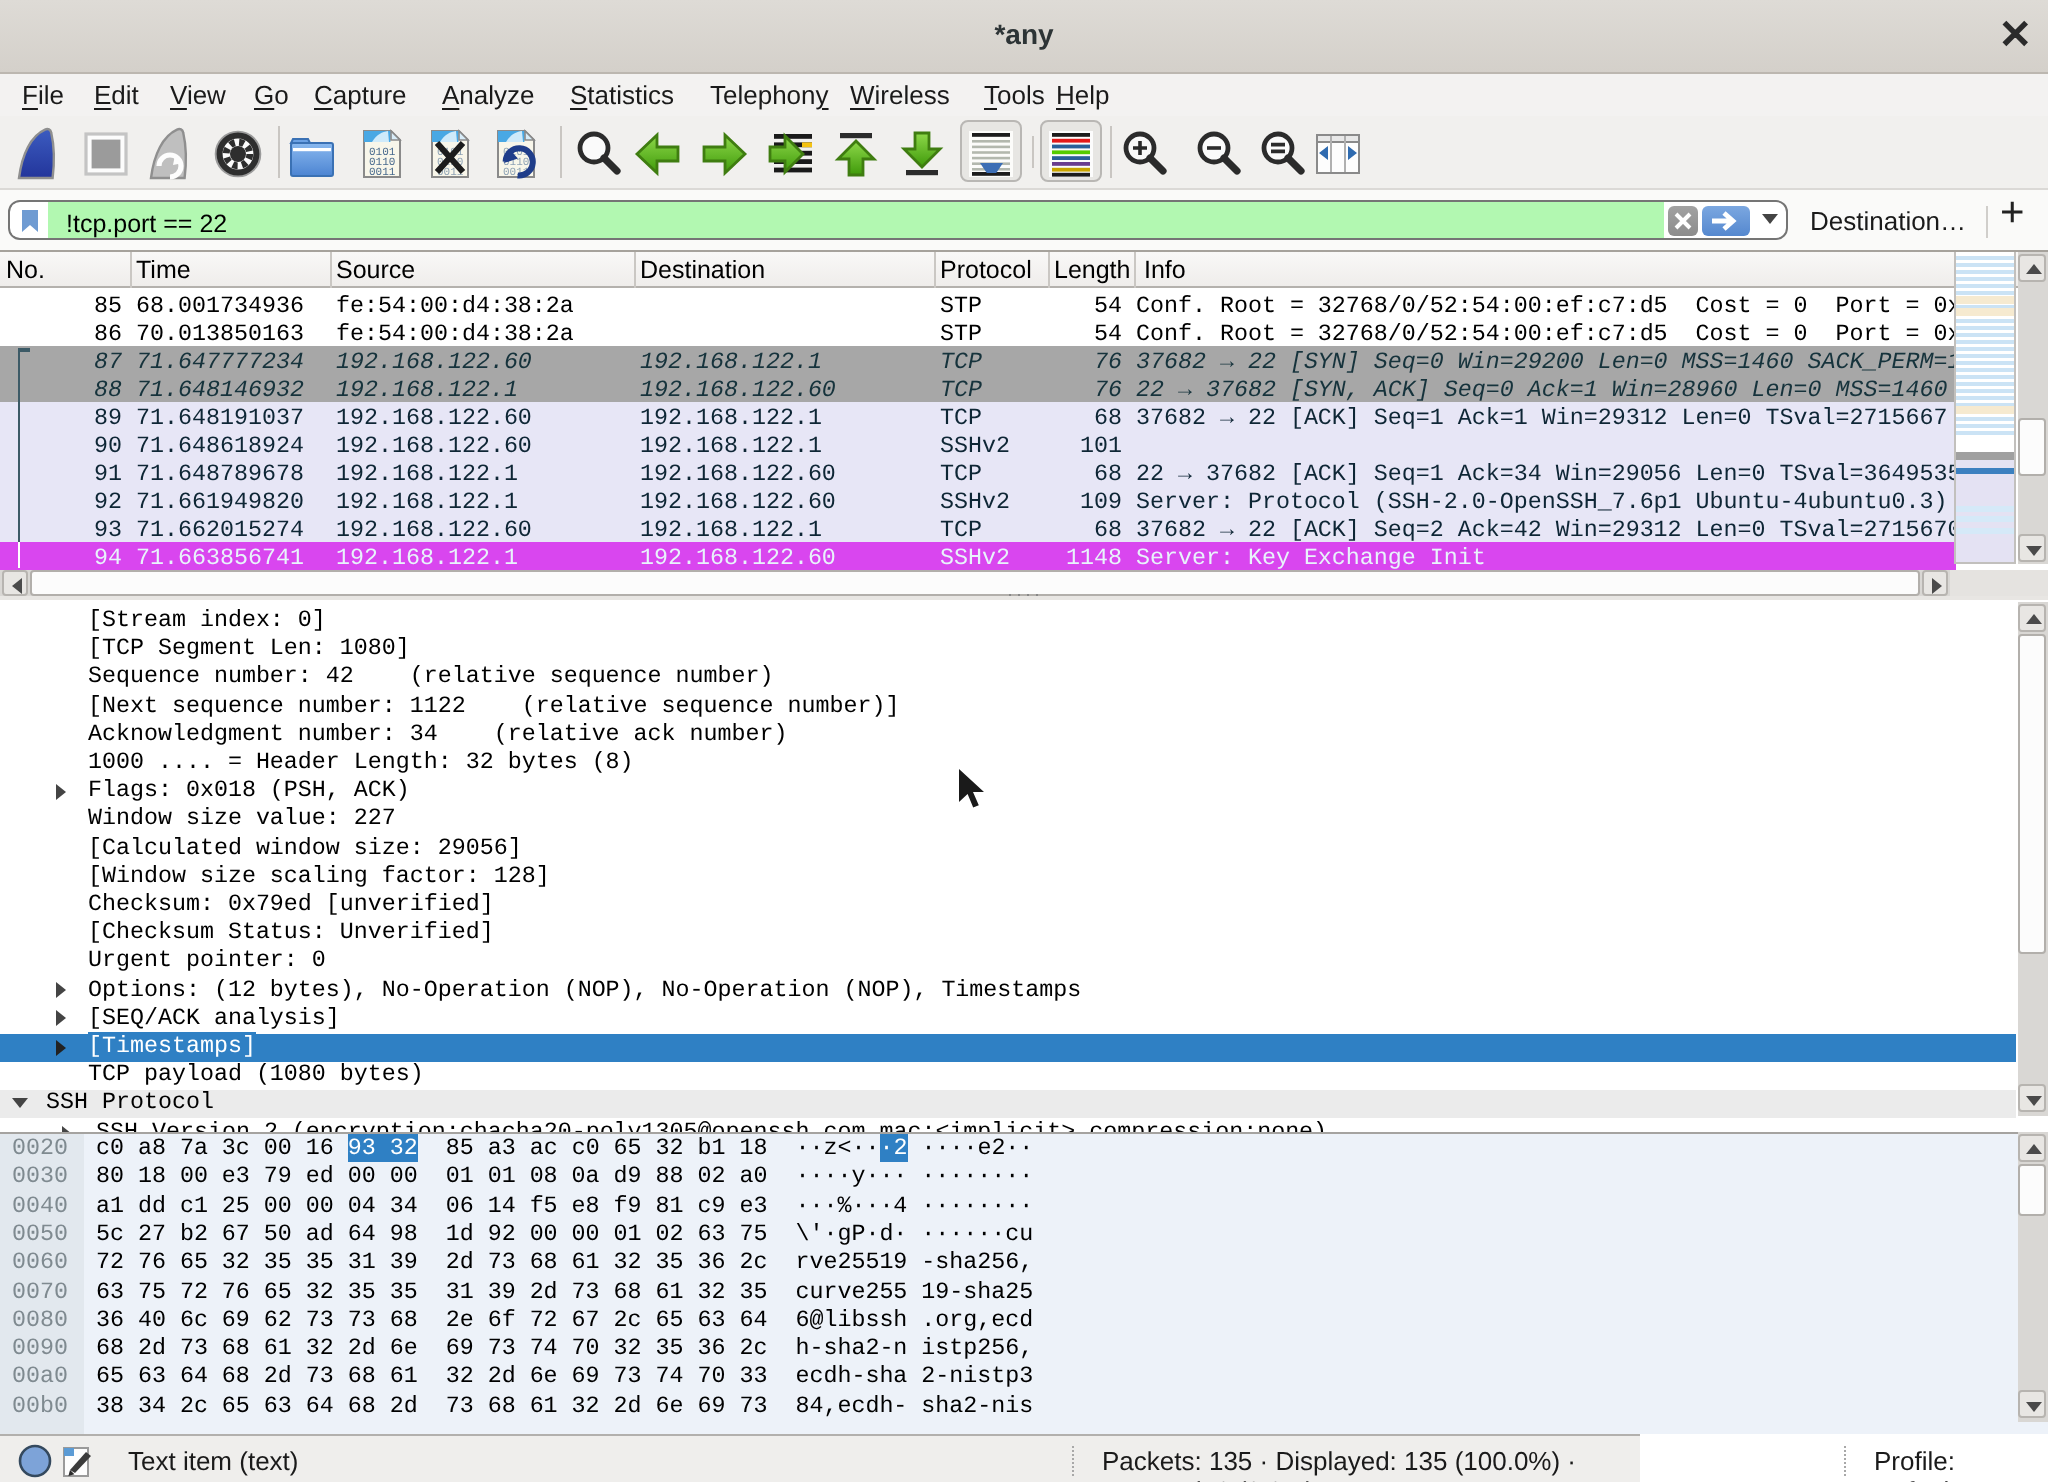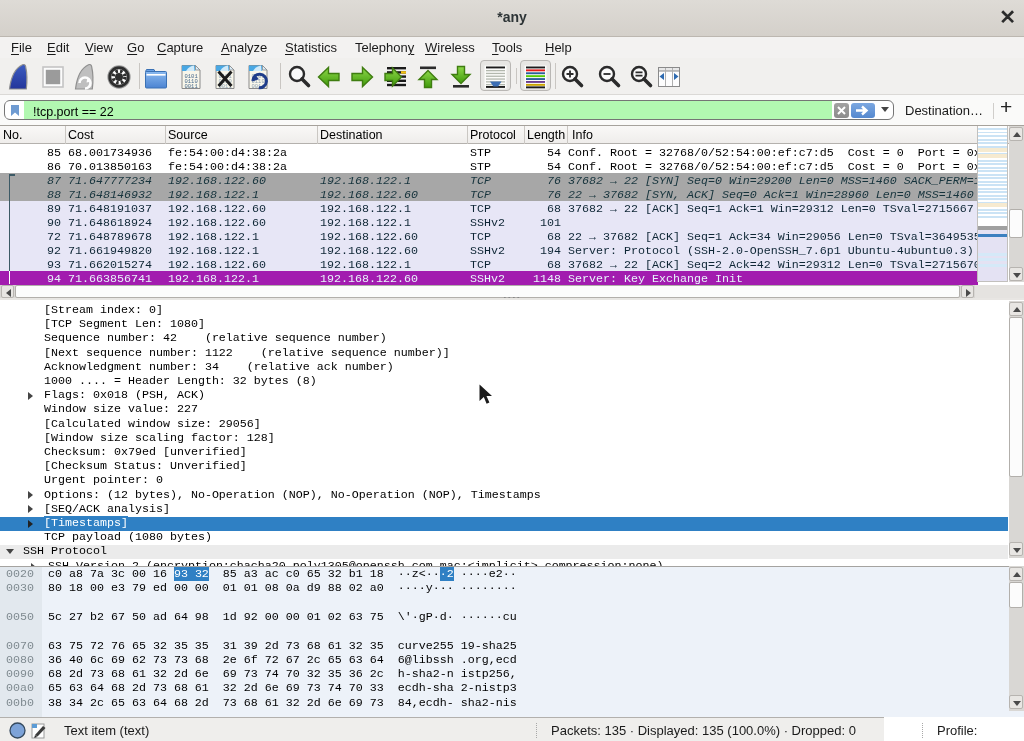--- a/index.html
+++ b/index.html
@@ -42,58 +42,58 @@
 .c-no{left:0;width:61px;text-align:right;}
 .c-t{left:68px;}
 .c-s{left:168px;}
 .c-d{left:320px;}
 .c-p{left:470px;}
 .c-l{left:470px;width:91px;text-align:right;}
 .c-i{left:568px;}
 .r-w{background:#fff;color:#000;}
 .r-g{background:#a7a7a7;color:#16333c;font-style:italic;}
 .r-v{background:#e7e6f6;color:#0e2635;}
-.r-b{background:#a21caf;color:#e8f3fb;}
+.r-b{background:#d946ef;color:#e8f3fb;}
 
 #minimap{left:977px;top:0px;width:31px;height:156px;background:#fff;border:1px solid #c2c0bd;border-top:none;}
 
 .sbv{background:#d9d7d4;}
 .sbtn{position:absolute;background:#e8e6e3;border:1px solid #b7b4b0;border-radius:2px;}
 .thumb{position:absolute;background:#fcfcfc;border:1px solid #b2afab;border-radius:2px;}
 .arr{position:absolute;width:0;height:0;}
 
 #detail{left:0;top:300px;width:1024px;height:266px;background:#fff;overflow:hidden;}
 .dline{position:absolute;left:0;width:1008px;height:14px;}
 .dsel{background:#2f80c4;color:#fff;}
 .dtri{position:absolute;width:0;height:0;}
 
 #hexpane{left:0;top:566px;width:1024px;height:151px;background:#edf2f9;}
 .hoff{color:#7f8a90;}
 .hsel{background:#2f80c4;color:#fff;}
 
-#statusbar{left:0;top:717px;width:884px;height:24px;background:#efeeec;border-top:1px solid #b2b0ad;font-size:13px;color:#1a1a1a;}
+#statusbar{left:0;top:717px;width:820px;height:24px;background:#efeeec;border-top:1px solid #b2b0ad;font-size:13px;color:#1a1a1a;}
 .ssep{position:absolute;top:5px;width:1px;height:15px;border-left:1px dotted #a8a8a8;}
 </style></head>
 <body>
 <div class="abs" id="titlebar"></div>
 <div class="abs" id="title">*any</div>
 <div class="abs" id="closex">✕</div>
 
 <div class="abs" id="menubar">
 <span style="left:11px"><u>F</u>ile</span>
 <span style="left:47px"><u>E</u>dit</span>
 <span style="left:85px"><u>V</u>iew</span>
 <span style="left:127px"><u>G</u>o</span>
 <span style="left:157px"><u>C</u>apture</span>
 <span style="left:221px"><u>A</u>nalyze</span>
 <span style="left:285px"><u>S</u>tatistics</span>
 <span style="left:355px">Telephon<u>y</u></span>
 <span style="left:425px"><u>W</u>ireless</span>
 <span style="left:492px"><u>T</u>ools</span>
-<span style="left:545px"><u>H</u>elp</span>
+<span style="left:528px"><u>H</u>elp</span>
 </div>
 
 <div class="abs" id="toolbar">
 <div class="tsep" style="left:139px"></div>
 <div class="tsep" style="left:280px"></div>
 <div class="tsep" style="left:516px;height:16px;top:10px"></div>
 <div class="tsep" style="left:555px"></div>
 <svg class="ticon" style="left:6px" width="28" height="28">
       <defs>
         <linearGradient id="gb" x1="0" y1="0" x2="0" y2="1">
@@ -266,41 +266,41 @@
 </div>
 <div class="abs" id="fcaret"></div>
 <div class="abs" id="fexpr">Destination…</div>
 <div class="abs" id="fsep"></div>
 <div class="abs" id="fplus">+</div>
 </div>
 
 <div class="abs" id="plist">
 <div class="abs" id="phead">
   <span style="left:3px">No.</span>
-  <span style="left:68px">Cost</span>
+  <span style="left:68px">Time</span>
   <span style="left:168px">Source</span>
   <span style="left:320px">Destination</span>
   <span style="left:470px">Protocol</span>
   <span style="left:527px">Length</span>
   <span style="left:572px">Info</span>
   <div class="hsep" style="left:65px"></div>
   <div class="hsep" style="left:165px"></div>
   <div class="hsep" style="left:317px"></div>
   <div class="hsep" style="left:467px"></div>
   <div class="hsep" style="left:524px"></div>
   <div class="hsep" style="left:567px"></div>
 </div>
 <div class="prow mono r-w" style="top:19px"><span class="c-no">85</span><span class="c-t">68.001734936</span><span class="c-s">fe:54:00:d4:38:2a</span><span class="c-p">STP</span><span class="c-l">54</span><span class="c-i">Conf. Root = 32768/0/52:54:00:ef:c7:d5  Cost = 0  Port = 0x8001</span></div>
 <div class="prow mono r-w" style="top:33px"><span class="c-no">86</span><span class="c-t">70.013850163</span><span class="c-s">fe:54:00:d4:38:2a</span><span class="c-p">STP</span><span class="c-l">54</span><span class="c-i">Conf. Root = 32768/0/52:54:00:ef:c7:d5  Cost = 0  Port = 0x8001</span></div>
 <div class="prow mono r-g" style="top:47px"><span class="c-no">87</span><span class="c-t">71.647777234</span><span class="c-s">192.168.122.60</span><span class="c-d">192.168.122.1</span><span class="c-p">TCP</span><span class="c-l">76</span><span class="c-i">37682 → 22 [SYN] Seq=0 Win=29200 Len=0 MSS=1460 SACK_PERM=1 TSval=2715667</span></div>
 <div class="prow mono r-g" style="top:61px"><span class="c-no">88</span><span class="c-t">71.648146932</span><span class="c-s">192.168.122.1</span><span class="c-d">192.168.122.60</span><span class="c-p">TCP</span><span class="c-l">76</span><span class="c-i">22 → 37682 [SYN, ACK] Seq=0 Ack=1 Win=28960 Len=0 MSS=1460 SACK_PERM=1</span></div>
 <div class="prow mono r-v" style="top:75px"><span class="c-no">89</span><span class="c-t">71.648191037</span><span class="c-s">192.168.122.60</span><span class="c-d">192.168.122.1</span><span class="c-p">TCP</span><span class="c-l">68</span><span class="c-i">37682 → 22 [ACK] Seq=1 Ack=1 Win=29312 Len=0 TSval=2715667 TSecr=364953</span></div>
 <div class="prow mono r-v" style="top:89px"><span class="c-no">90</span><span class="c-t">71.648618924</span><span class="c-s">192.168.122.60</span><span class="c-d">192.168.122.1</span><span class="c-p">SSHv2</span><span class="c-l">101</span></div>
-<div class="prow mono r-v" style="top:103px"><span class="c-no">72</span><span class="c-t">71.648789678</span><span class="c-s">192.168.122.1</span><span class="c-d">192.168.122.60</span><span class="c-p">TCP</span><span class="c-l">68</span><span class="c-i">22 → 37682 [ACK] Seq=1 Ack=34 Win=29056 Len=0 TSval=3649535 TSecr=27156</span></div>
-<div class="prow mono r-v" style="top:117px"><span class="c-no">92</span><span class="c-t">71.661949820</span><span class="c-s">192.168.122.1</span><span class="c-d">192.168.122.60</span><span class="c-p">SSHv2</span><span class="c-l">194</span><span class="c-i">Server: Protocol (SSH-2.0-OpenSSH_7.6p1 Ubuntu-4ubuntu0.3)</span></div>
+<div class="prow mono r-v" style="top:103px"><span class="c-no">91</span><span class="c-t">71.648789678</span><span class="c-s">192.168.122.1</span><span class="c-d">192.168.122.60</span><span class="c-p">TCP</span><span class="c-l">68</span><span class="c-i">22 → 37682 [ACK] Seq=1 Ack=34 Win=29056 Len=0 TSval=3649535 TSecr=27156</span></div>
+<div class="prow mono r-v" style="top:117px"><span class="c-no">92</span><span class="c-t">71.661949820</span><span class="c-s">192.168.122.1</span><span class="c-d">192.168.122.60</span><span class="c-p">SSHv2</span><span class="c-l">109</span><span class="c-i">Server: Protocol (SSH-2.0-OpenSSH_7.6p1 Ubuntu-4ubuntu0.3)</span></div>
 <div class="prow mono r-v" style="top:131px"><span class="c-no">93</span><span class="c-t">71.662015274</span><span class="c-s">192.168.122.60</span><span class="c-d">192.168.122.1</span><span class="c-p">TCP</span><span class="c-l">68</span><span class="c-i">37682 → 22 [ACK] Seq=2 Ack=42 Win=29312 Len=0 TSval=2715670 TSecr=3649</span></div>
 <div class="prow mono r-b" style="top:145px"><span class="c-no">94</span><span class="c-t">71.663856741</span><span class="c-s">192.168.122.1</span><span class="c-d">192.168.122.60</span><span class="c-p">SSHv2</span><span class="c-l">1148</span><span class="c-i">Server: Key Exchange Init</span></div>
 <div class="abs" style="left:9px;top:48px;width:6px;height:2px;background:#3c5a66"></div>
 <div class="abs" style="left:9px;top:48px;width:1px;height:97px;background:#3c5a66"></div>
 <div class="abs" style="left:9px;top:145px;width:1px;height:13px;background:#fff"></div>
 <div class="abs" id="minimap">
   <div class="abs" style="left:0;top:2px;width:29px;height:90px;background:repeating-linear-gradient(#cbe3f5 0px,#cbe3f5 2px,#fff 2px,#fff 3.5px)"></div>
   <div class="abs" style="left:0;top:22px;width:29px;height:4px;background:#f6ead0"></div>
   <div class="abs" style="left:0;top:28px;width:29px;height:4px;background:#f6ead0"></div>
   <div class="abs" style="left:0;top:77px;width:29px;height:4px;background:#f6ead0"></div>
@@ -370,21 +370,23 @@
         <div class="arr" style="left:3px;top:5px;border-left:4px solid transparent;border-right:4px solid transparent;border-top:5px solid #4a4a4a"></div>
       </div>
 </div>
 </div>
 
 <div class="abs" id="hexpane">
 <div class="abs" style="left:0;top:0;width:1024px;height:1px;background:#a5a3a0"></div>
 <div class="abs" style="left:0;top:1px;width:42px;height:150px;background:#e2e8ee"></div>
 <div class="abs mono" style="left:6px;top:1px"><span class="hoff">0020</span>  c0 a8 7a 3c 00 16 <span class="hsel">93 32</span>  85 a3 ac c0 65 32 b1 18  ··z&lt;··<span class="hsel">·2</span> ····e2··</div>
 <div class="abs mono" style="left:6px;top:15.3px"><span class="hoff">0030</span>  80 18 00 e3 79 ed 00 00  01 01 08 0a d9 88 02 a0  ····y··· ········</div>
+<div class="abs mono" style="left:6px;top:29.6px"><span class="hoff">0040</span>  a1 dd c1 25 00 00 04 34  06 14 f5 e8 f9 81 c9 e3  ···%···4 ········</div>
 <div class="abs mono" style="left:6px;top:43.9px"><span class="hoff">0050</span>  5c 27 b2 67 50 ad 64 98  1d 92 00 00 01 02 63 75  \'·gP·d· ······cu</div>
+<div class="abs mono" style="left:6px;top:58.2px"><span class="hoff">0060</span>  72 76 65 32 35 35 31 39  2d 73 68 61 32 35 36 2c  rve25519 -sha256,</div>
 <div class="abs mono" style="left:6px;top:72.5px"><span class="hoff">0070</span>  63 75 72 76 65 32 35 35  31 39 2d 73 68 61 32 35  curve255 19-sha25</div>
 <div class="abs mono" style="left:6px;top:86.8px"><span class="hoff">0080</span>  36 40 6c 69 62 73 73 68  2e 6f 72 67 2c 65 63 64  6@libssh .org,ecd</div>
 <div class="abs mono" style="left:6px;top:101.1px"><span class="hoff">0090</span>  68 2d 73 68 61 32 2d 6e  69 73 74 70 32 35 36 2c  h-sha2-n istp256,</div>
 <div class="abs mono" style="left:6px;top:115.4px"><span class="hoff">00a0</span>  65 63 64 68 2d 73 68 61  32 2d 6e 69 73 74 70 33  ecdh-sha 2-nistp3</div>
 <div class="abs mono" style="left:6px;top:129.7px"><span class="hoff">00b0</span>  38 34 2c 65 63 64 68 2d  73 68 61 32 2d 6e 69 73  84,ecdh- sha2-nis</div>
 <div class="abs sbv" style="left:1009px;top:0px;width:15px;height:145px">
   <div class="sbtn" style="left:0px;top:1px;width:14px;height:14px">
         <div class="arr" style="left:3px;top:4px;border-left:4px solid transparent;border-right:4px solid transparent;border-bottom:5px solid #4a4a4a"></div>
       </div>
   <div class="thumb" style="left:0px;top:16px;width:14px;height:26px"></div>

